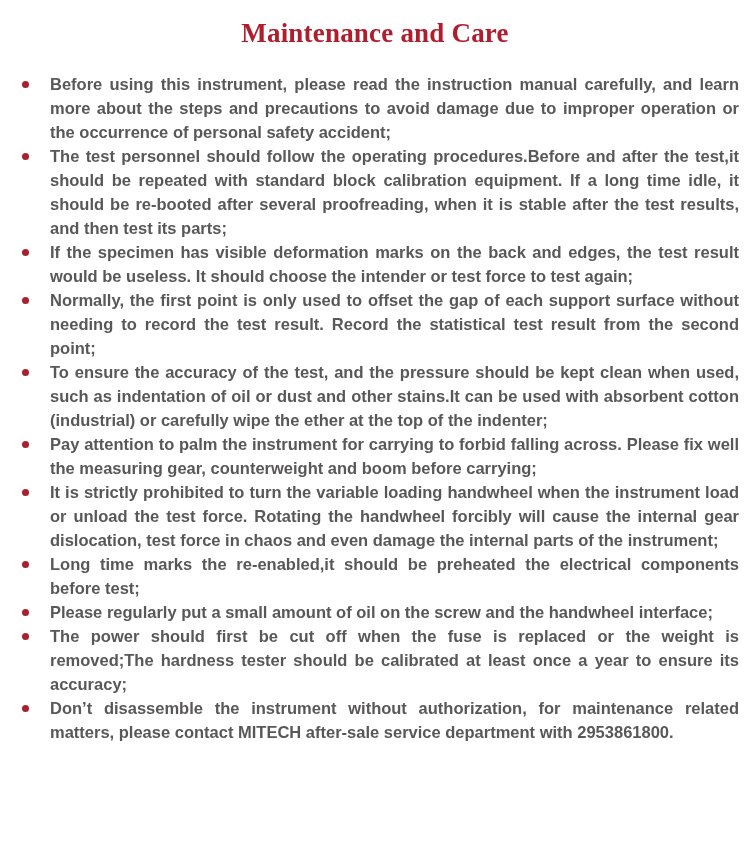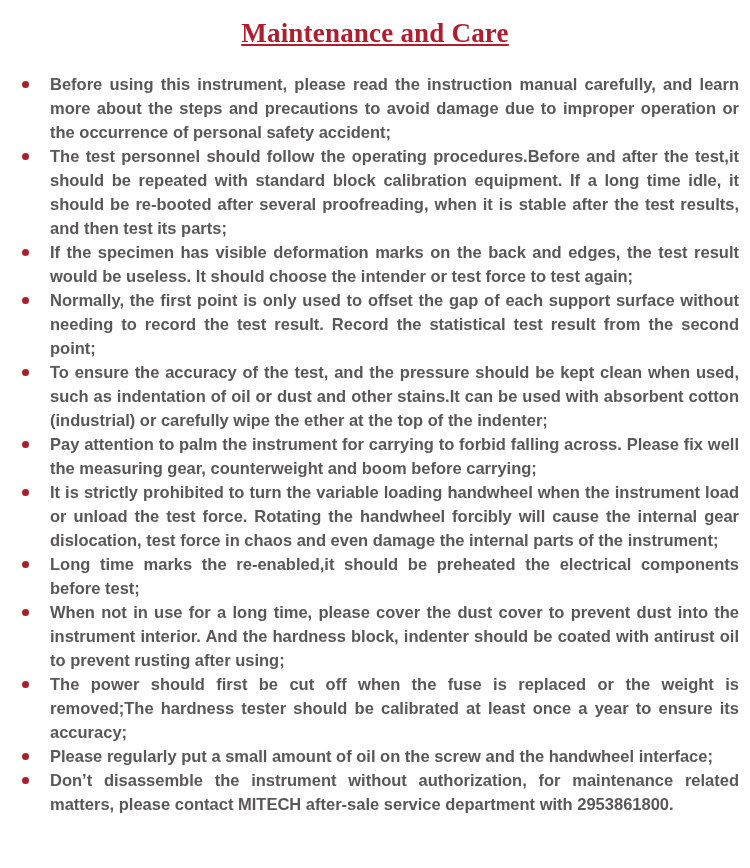--- a/index.html
+++ b/index.html
@@ -25,21 +25,20 @@
     background: var(--page-bg);
   }
   .page-title {
     text-align: center;
     font-family: "Liberation Serif", serif;
     font-weight: bold;
     font-size: 27px;
     line-height: 34px;
     color: var(--title-color);
     letter-spacing: 0.2px;
-    text-decoration: underline;
   }
   ul.care-list {
     list-style: none;
     margin-top: 22px;
     margin-left: 50px;
     width: 689px;
   }
   ul.care-list li {
     position: relative;
     font-size: 16.5px;
@@ -67,18 +66,17 @@
 
   <ul class="care-list">
     <li><span class="bullet"></span><span>Before using this instrument, please read the instruction manual carefully, and learn more about the steps and precautions to avoid damage due to improper operation or the occurrence of personal safety accident;</span></li>
     <li><span class="bullet"></span><span>The test personnel should follow the operating procedures.Before and after the test,it should be repeated with standard block calibration equipment. If a long time idle, it should be re-booted after several proofreading, when it is stable after the test results, and then test its parts;</span></li>
     <li><span class="bullet"></span><span>If the specimen has visible deformation marks on the back and edges, the test result would be useless. It should choose the intender or test force to test again;</span></li>
     <li><span class="bullet"></span><span>Normally, the first point is only used to offset the gap of each support surface without needing to record the test result. Record the statistical test result from the second point;</span></li>
     <li><span class="bullet"></span><span>To ensure the accuracy of the test, and the pressure should be kept clean when used, such as indentation of oil or dust and other stains.It can be used with absorbent cotton (industrial) or carefully wipe the ether at the top of the indenter;</span></li>
     <li><span class="bullet"></span><span>Pay attention to palm the instrument for carrying to forbid falling across. Please fix well the measuring gear, counterweight and boom before carrying;</span></li>
     <li><span class="bullet"></span><span>It is strictly prohibited to turn the variable loading handwheel when the instrument load or unload the test force. Rotating the handwheel forcibly will cause the internal gear dislocation, test force in chaos and even damage the internal parts of the instrument;</span></li>
     <li><span class="bullet"></span><span>Long time marks the re-enabled,it should be preheated the electrical components before test;</span></li>
-    <li><span class="bullet"></span><span>When not in use for a long time, please cover the dust cover to prevent dust into the instrument interior. And the hardness block, indenter should be coated with antirust oil to prevent rusting after using;</span></li>
+    <li><span class="bullet"></span><span>Please regularly put a small amount of oil on the screw and the handwheel interface;</span></li>
     <li><span class="bullet"></span><span>The power should first be cut off when the fuse is replaced or the weight is removed;The hardness tester should be calibrated at least once a year to ensure its accuracy;</span></li>
-    <li><span class="bullet"></span><span>Please regularly put a small amount of oil on the screw and the handwheel interface;</span></li>
     <li><span class="bullet"></span><span>Don’t disassemble the instrument without authorization, for maintenance related matters, please contact MITECH after-sale service department with 2953861800.</span></li>
   </ul>
 </div>
 
 </body></html>

